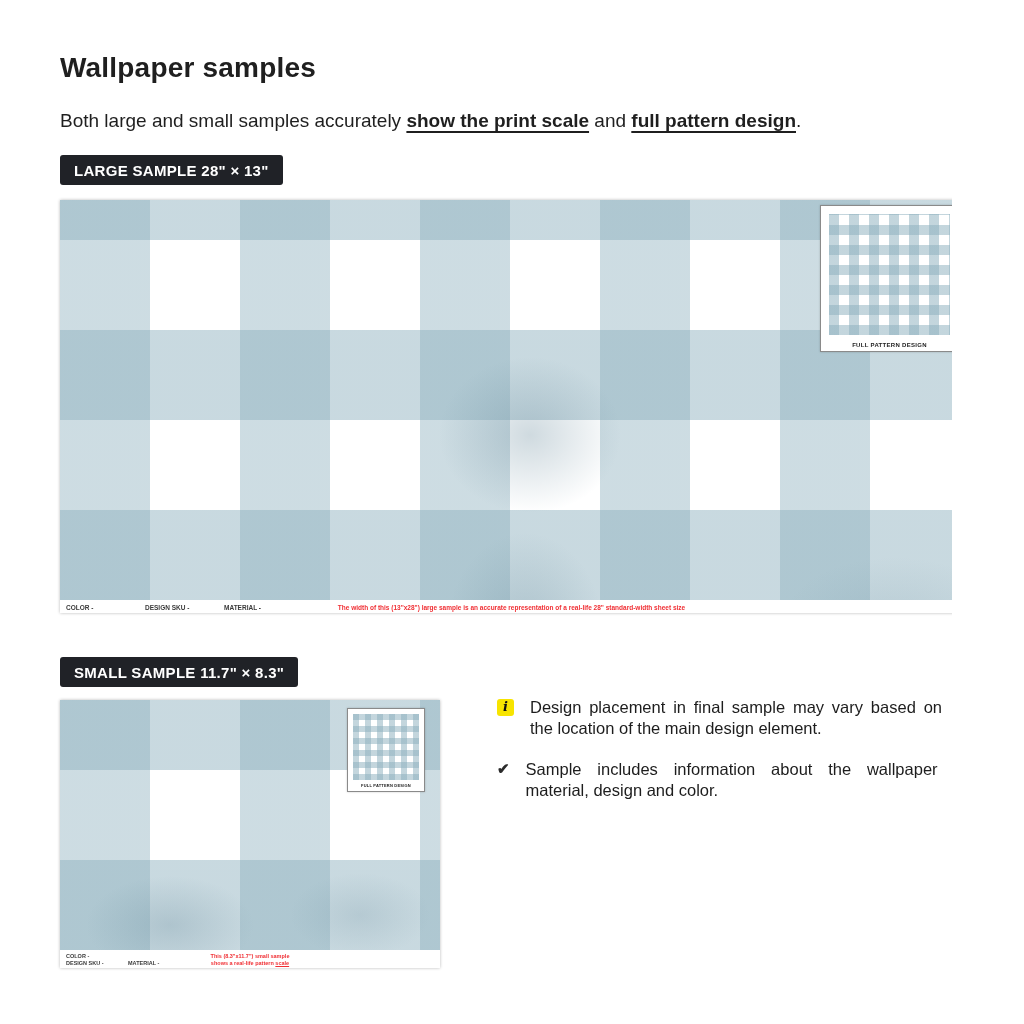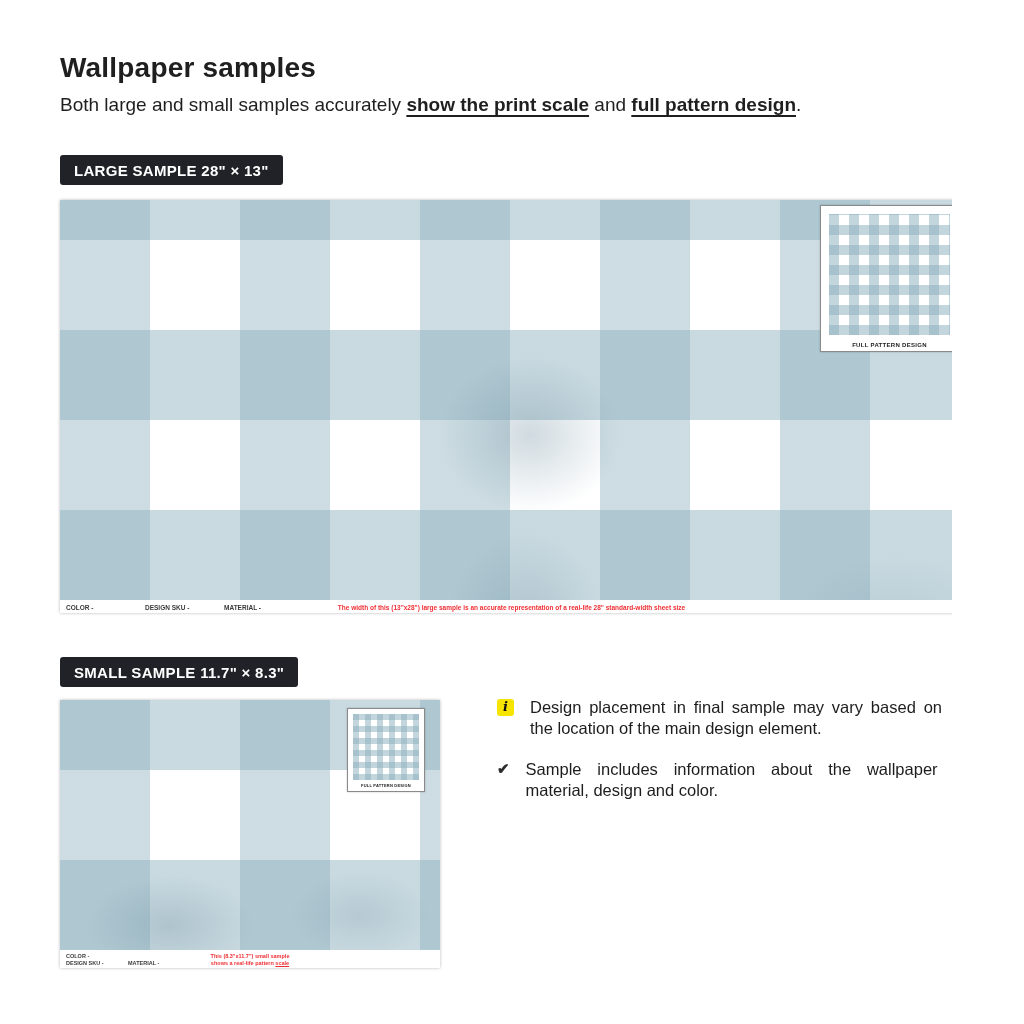--- a/index.html
+++ b/index.html
@@ -1,20 +1,20 @@
 <!DOCTYPE html>
 <html style="--text: #1f1f1f; --badge_bg: #202227; --stripe: #8db0be; --stripe_light: #ccdce3; --stripe_overlap: #a9c1cc; --note_red: #f02f34; --info_yellow: #f7e400;"><head>
 <meta charset="utf-8">
 <style>
   html,body{margin:0;padding:0;background:#ffffff;}
   .page{position:relative;width:952px;height:1024px;background:#ffffff;overflow:hidden;
         font-family:"Liberation Sans", sans-serif;color:var(--text,#1f1f1f);}
 
   .page-title{position:absolute;left:60px;top:52px;margin:0;font-size:28px;font-weight:bold;letter-spacing:.2px;}
-  .subtitle{position:absolute;left:60px;top:94px;margin:0;font-size:19px;}
+  .subtitle{position:absolute;left:60px;top:110px;margin:0;font-size:19px;}
   .subtitle .em{font-weight:bold;text-decoration:underline;text-decoration-thickness:2px;text-underline-offset:4px;}
 
   .badge{position:absolute;left:60px;display:inline-block;background:var(--badge_bg,#202227);color:#fff;
          font-weight:bold;font-size:15px;letter-spacing:.3px;padding:7px 14px 6px;border-radius:3px;}
   .badge-large{top:155px;}
   .badge-small{top:657px;}
 
   .sample{position:absolute;left:60px;background:#fff;box-shadow:0 0 3px rgba(0,0,0,0.28);}
   .sample-large{top:200px;width:903px;}
   .sample-small{top:700px;width:380px;}

